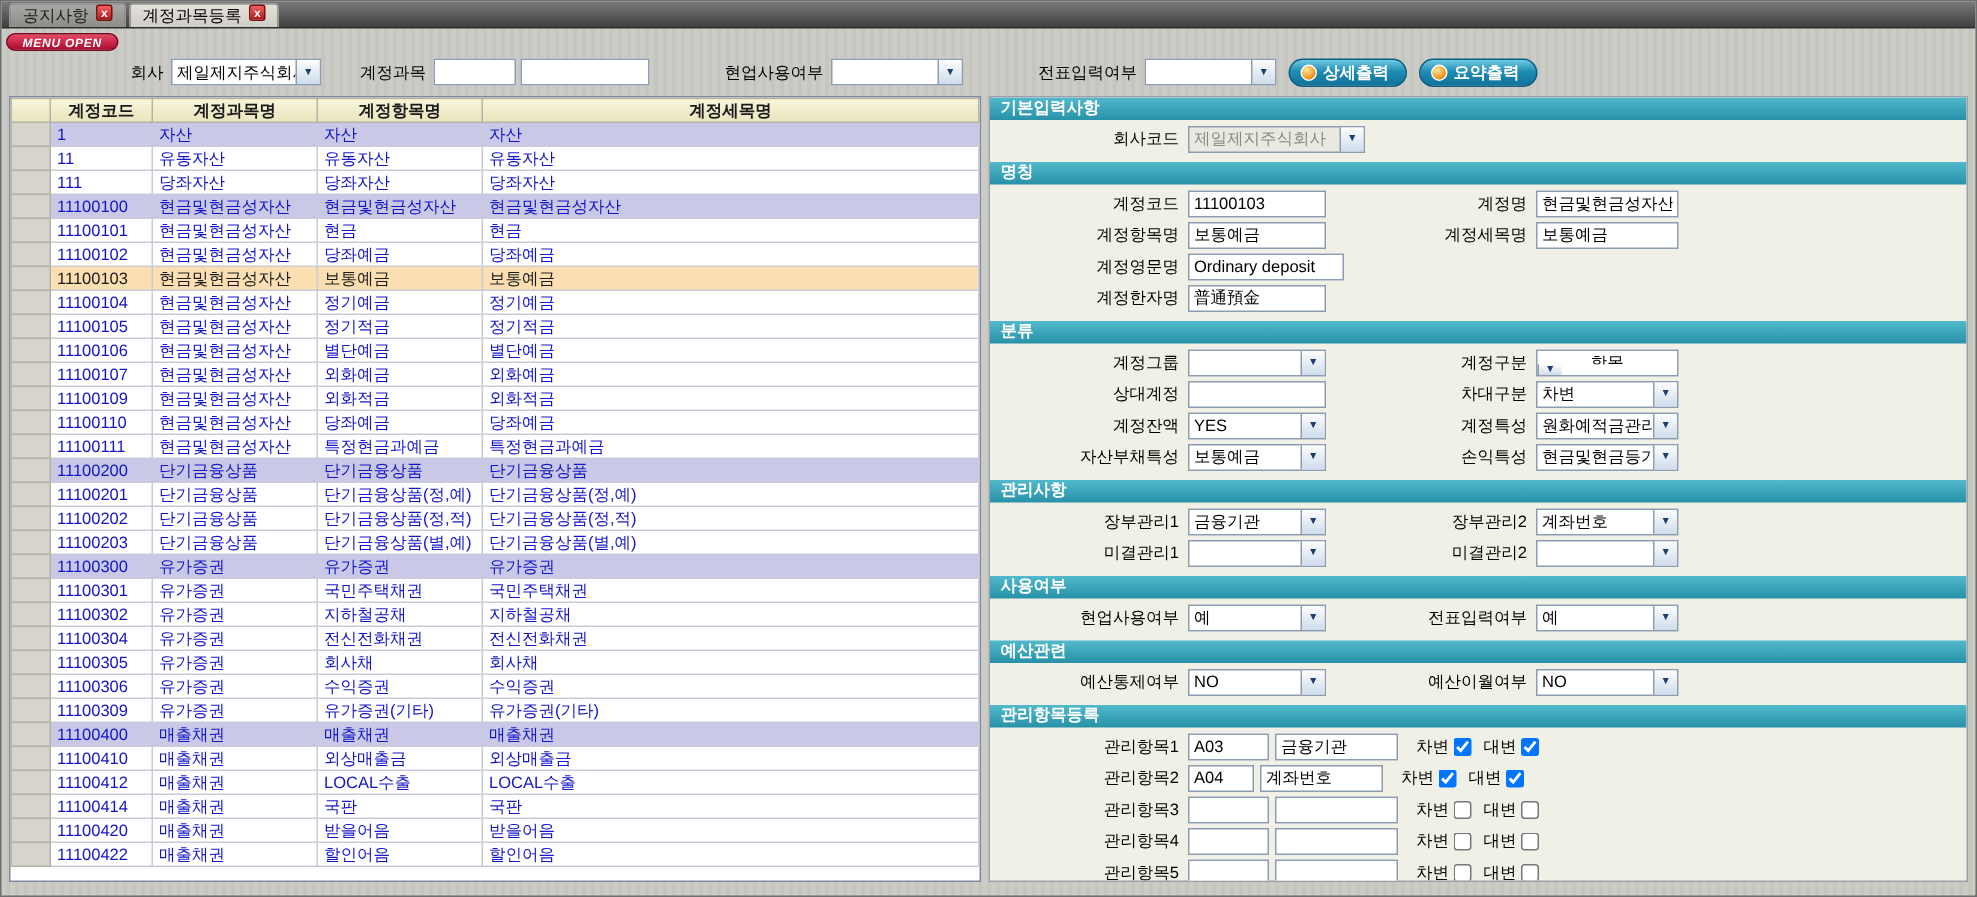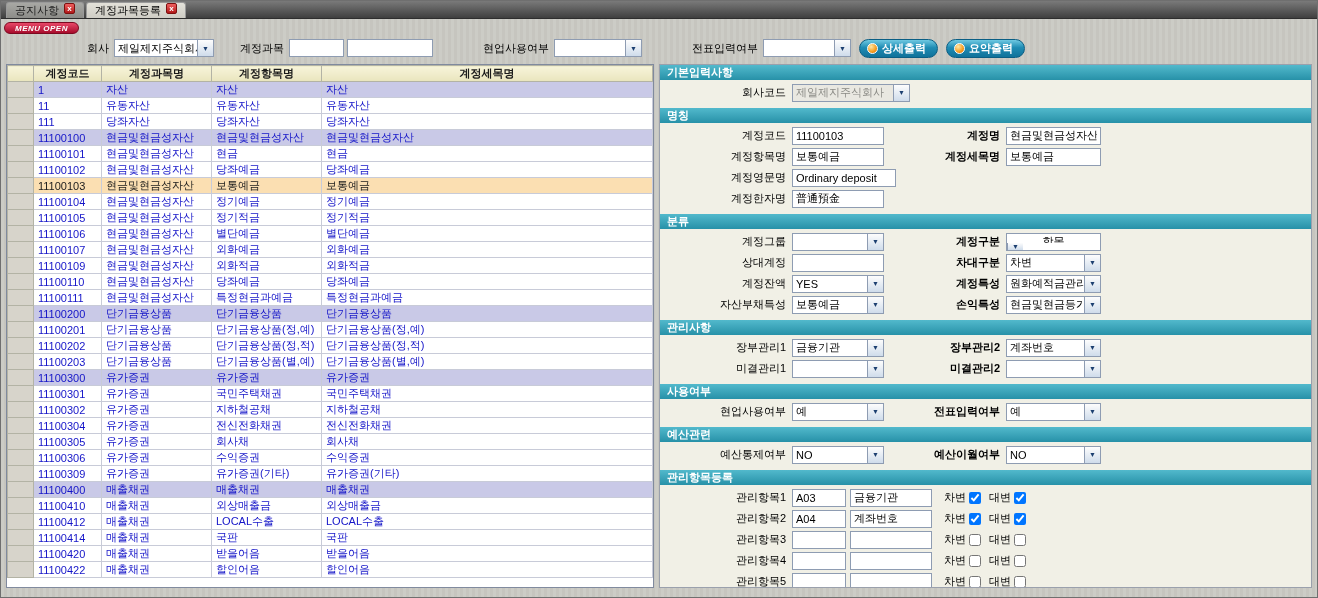--- a/index.html
+++ b/index.html
@@ -67,21 +67,21 @@
   .right-panel { flex:1; background:#f1f0e6; border:1px solid #9aa0ac; overflow:hidden; padding-bottom:20px; }
   .section-header { height:15px; line-height:15px;
     background:linear-gradient(#52b9cc,#2791a8); color:#fff;
     font-size:11px; font-weight:bold; padding:0 7px; margin-top:3px; }
   .right-panel .section-header:first-child { margin-top:0; }
   .section-body { padding:2px 0; }
   .form-row { display:flex; align-items:center; height:21px; }
   .field { display:flex; align-items:center; }
   .field-label { display:inline-block; width:132px; text-align:right; padding-right:6px;
     font-size:11px; color:#000; white-space:nowrap; }
-  .field.second .field-label { width:122px;font-weight:bold; }
+  .field.second .field-label { width:140px; }
   .chk-label { font-size:11px; }
   input[type=checkbox] { width:12px; height:12px; margin:0 0 0 3px; }
 </style>
 </head>
 <body>
 
 <div class="screen">
 
   <div class="tabbar">
     <div class="tab inactive">
@@ -558,21 +558,21 @@
             <span class="field-label">관리항목1</span>
             <input class="txt" type="text" value="A03" style="width: 54px;">
             <input class="txt" type="text" value="금융기관" style="width: 82px; margin-left: 4px;">
             <span class="chk-label" style="margin-left: 12px;">차변</span>
             <input class="chk" type="checkbox" checked="" style="">
             <span class="chk-label" style="margin-left: 8px;">대변</span>
             <input class="chk" type="checkbox" checked="" style="">
           </div>
           <div class="form-row">
             <span class="field-label">관리항목2</span>
-            <input class="txt" type="text" value="A04" style="width: 54px;">
+            <input class="txt" type="text" value="A04" style="width: 44px;">
             <input class="txt" type="text" value="계좌번호" style="width: 82px; margin-left: 4px;">
             <span class="chk-label" style="margin-left: 12px;">차변</span>
             <input class="chk" type="checkbox" checked="" style="">
             <span class="chk-label" style="margin-left: 8px;">대변</span>
             <input class="chk" type="checkbox" checked="" style="">
           </div>
           <div class="form-row">
             <span class="field-label">관리항목3</span>
             <input class="txt" type="text" style="width: 54px;">
             <input class="txt" type="text" style="width: 82px; margin-left: 4px;">

